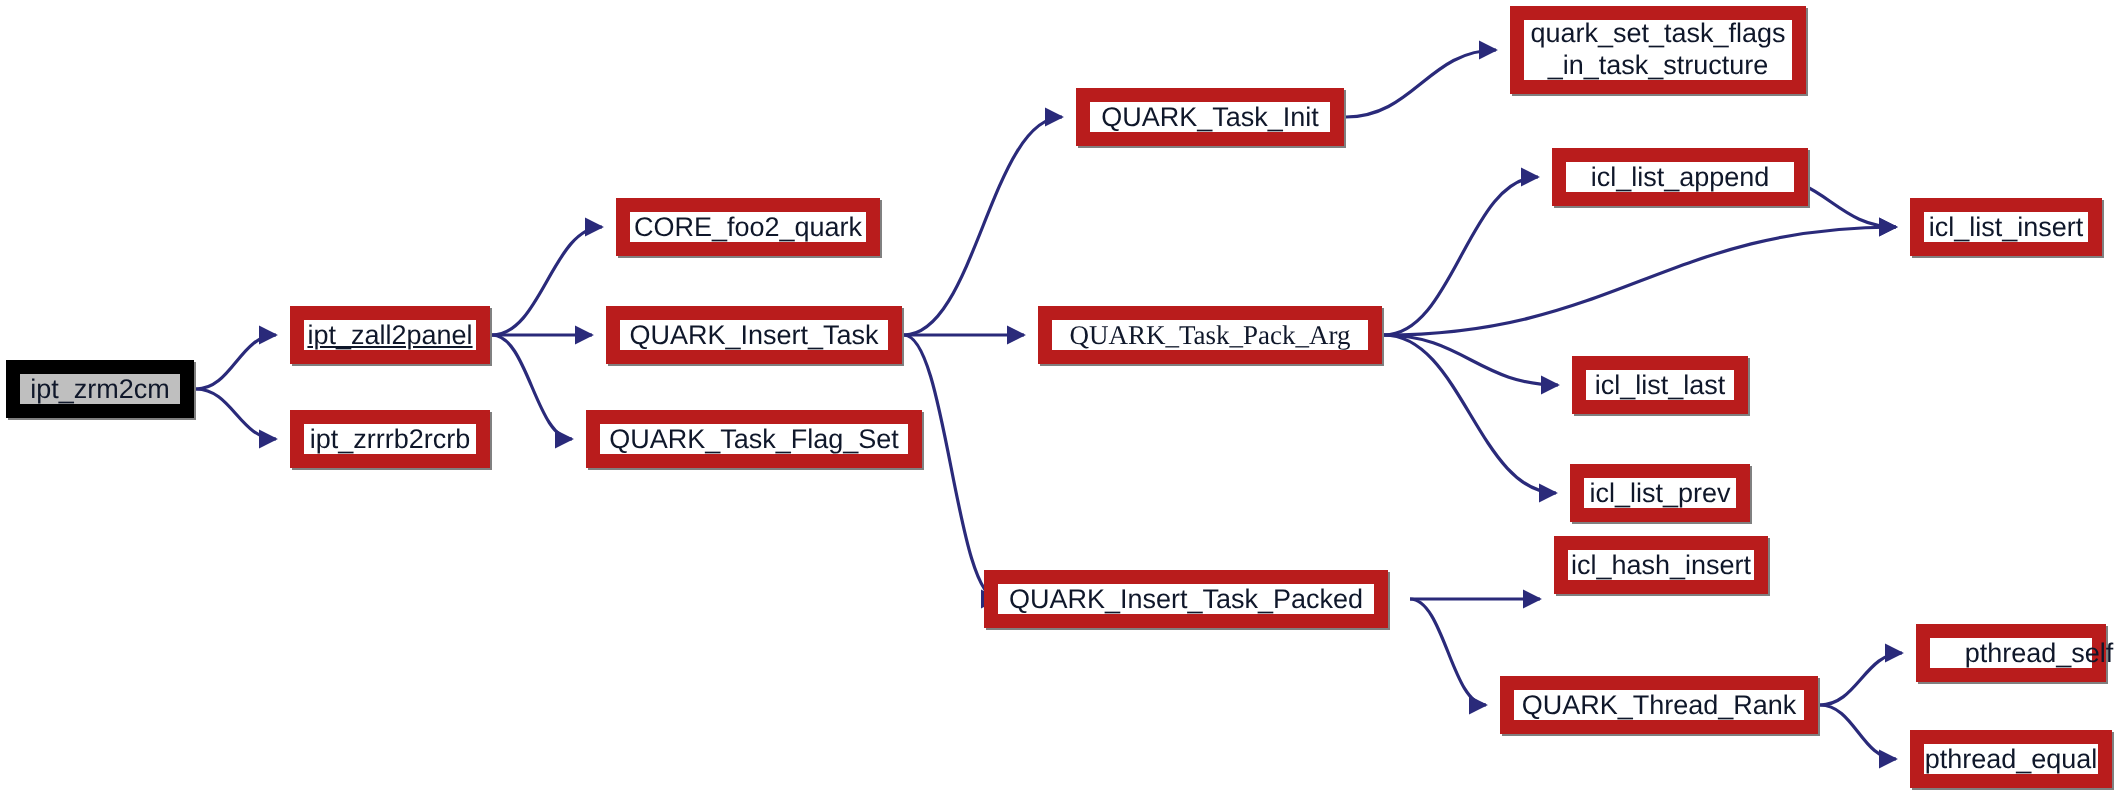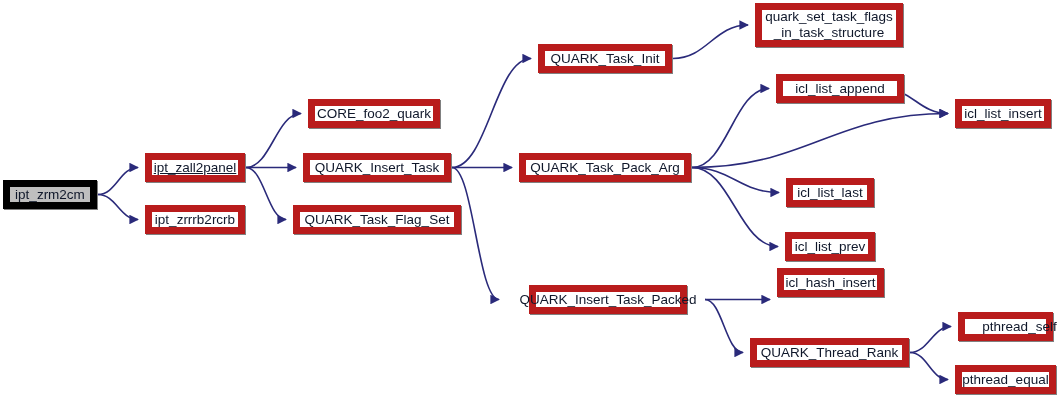--- a/index.html
+++ b/index.html
@@ -82,22 +82,22 @@
       </g>
   </svg>
   <div id="node-layer">
       <div class="node root" style="left: 3px; top: 180px; width: 94px; height: 29px;"><span class="node-label">ipt_zrm2cm</span></div>
       <div class="node" style="left: 145px; top: 153px; width: 100px; height: 29px; text-decoration: underline;"><span class="node-label">ipt_zall2panel</span></div>
       <div class="node" style="left: 145px; top: 205px; width: 100px; height: 29px;"><span class="node-label">ipt_zrrrb2rcrb</span></div>
       <div class="node" style="left: 308px; top: 99px; width: 132px; height: 29px;"><span class="node-label">CORE_foo2_quark</span></div>
       <div class="node" style="left: 303px; top: 153px; width: 148px; height: 29px;"><span class="node-label">QUARK_Insert_Task</span></div>
       <div class="node" style="left: 293px; top: 205px; width: 168px; height: 29px;"><span class="node-label">QUARK_Task_Flag_Set</span></div>
       <div class="node" style="left: 538px; top: 44px; width: 134px; height: 29px;"><span class="node-label">QUARK_Task_Init</span></div>
-      <div class="node" style="left: 519px; top: 153px; width: 172px; height: 29px;"><span class="node-label">QUARK_Task_Pack_Arg</span></div>
-      <div class="node" style="left: 529px; top: 285px; width: 158px; height: 29px;"><span class="node-label">QUARK_Insert_Task_Packed</span></div>
+      <div class="node" style="left: 519px; top: 153px; width: 172px; height: 29px; font-family: Liberation Serif, serif;"><span class="node-label">QUARK_Task_Pack_Arg</span></div>
+      <div class="node" style="left: 492px; top: 285px; width: 202px; height: 29px;"><span class="node-label">QUARK_Insert_Task_Packed</span></div>
       <div class="node two-line" style="left: 755px; top: 3px; width: 148px; height: 44px;"><span class="node-label">quark_set_task_flags
 _in_task_structure</span></div>
       <div class="node" style="left: 776px; top: 74px; width: 128px; height: 29px;"><span class="node-label">icl_list_append</span></div>
       <div class="node" style="left: 955px; top: 99px; width: 96px; height: 29px;"><span class="node-label">icl_list_insert</span></div>
       <div class="node" style="left: 786px; top: 178px; width: 88px; height: 29px;"><span class="node-label">icl_list_last</span></div>
       <div class="node" style="left: 785px; top: 232px; width: 90px; height: 29px;"><span class="node-label">icl_list_prev</span></div>
       <div class="node" style="left: 777px; top: 268px; width: 107px; height: 29px;"><span class="node-label">icl_hash_insert</span></div>
       <div class="node" style="left: 750px; top: 338px; width: 159px; height: 29px;"><span class="node-label">QUARK_Thread_Rank</span></div>
       <div class="node" style="left: 958px; top: 312px; width: 95px; height: 29px; padding-left: 28px;"><span class="node-label">pthread_self</span></div>
       <div class="node" style="left: 955px; top: 365px; width: 101px; height: 29px;"><span class="node-label">pthread_equal</span></div>

